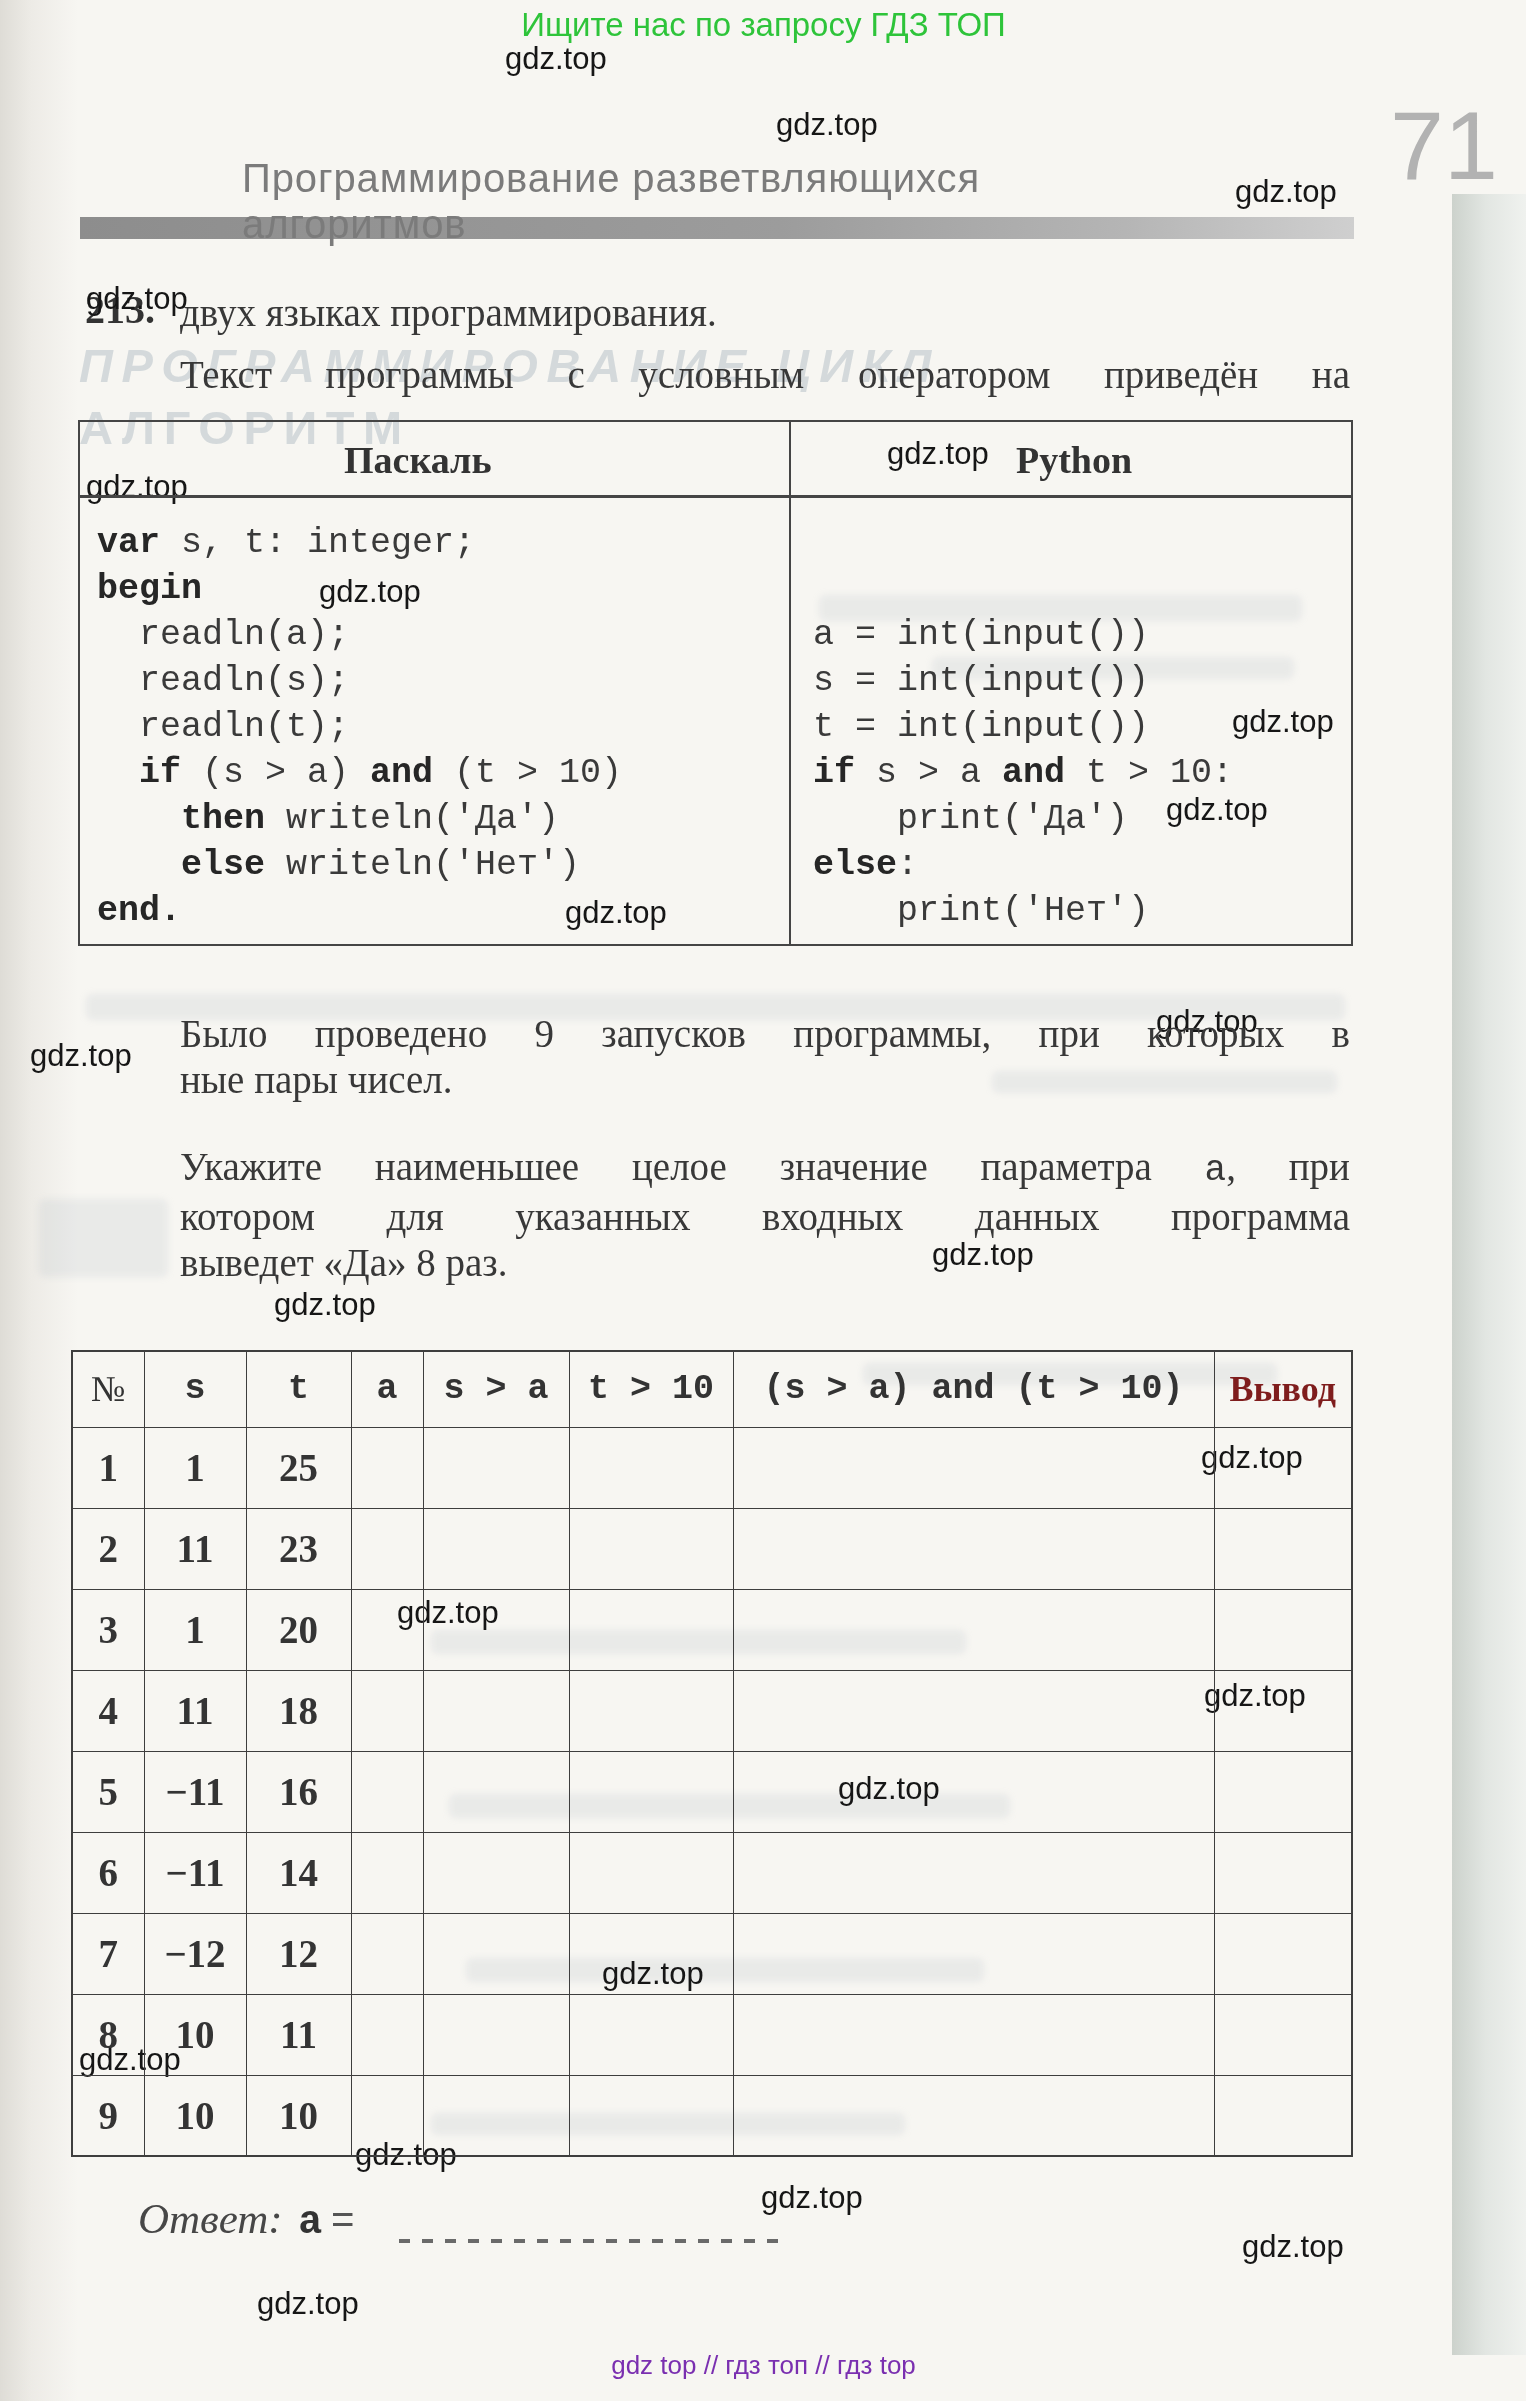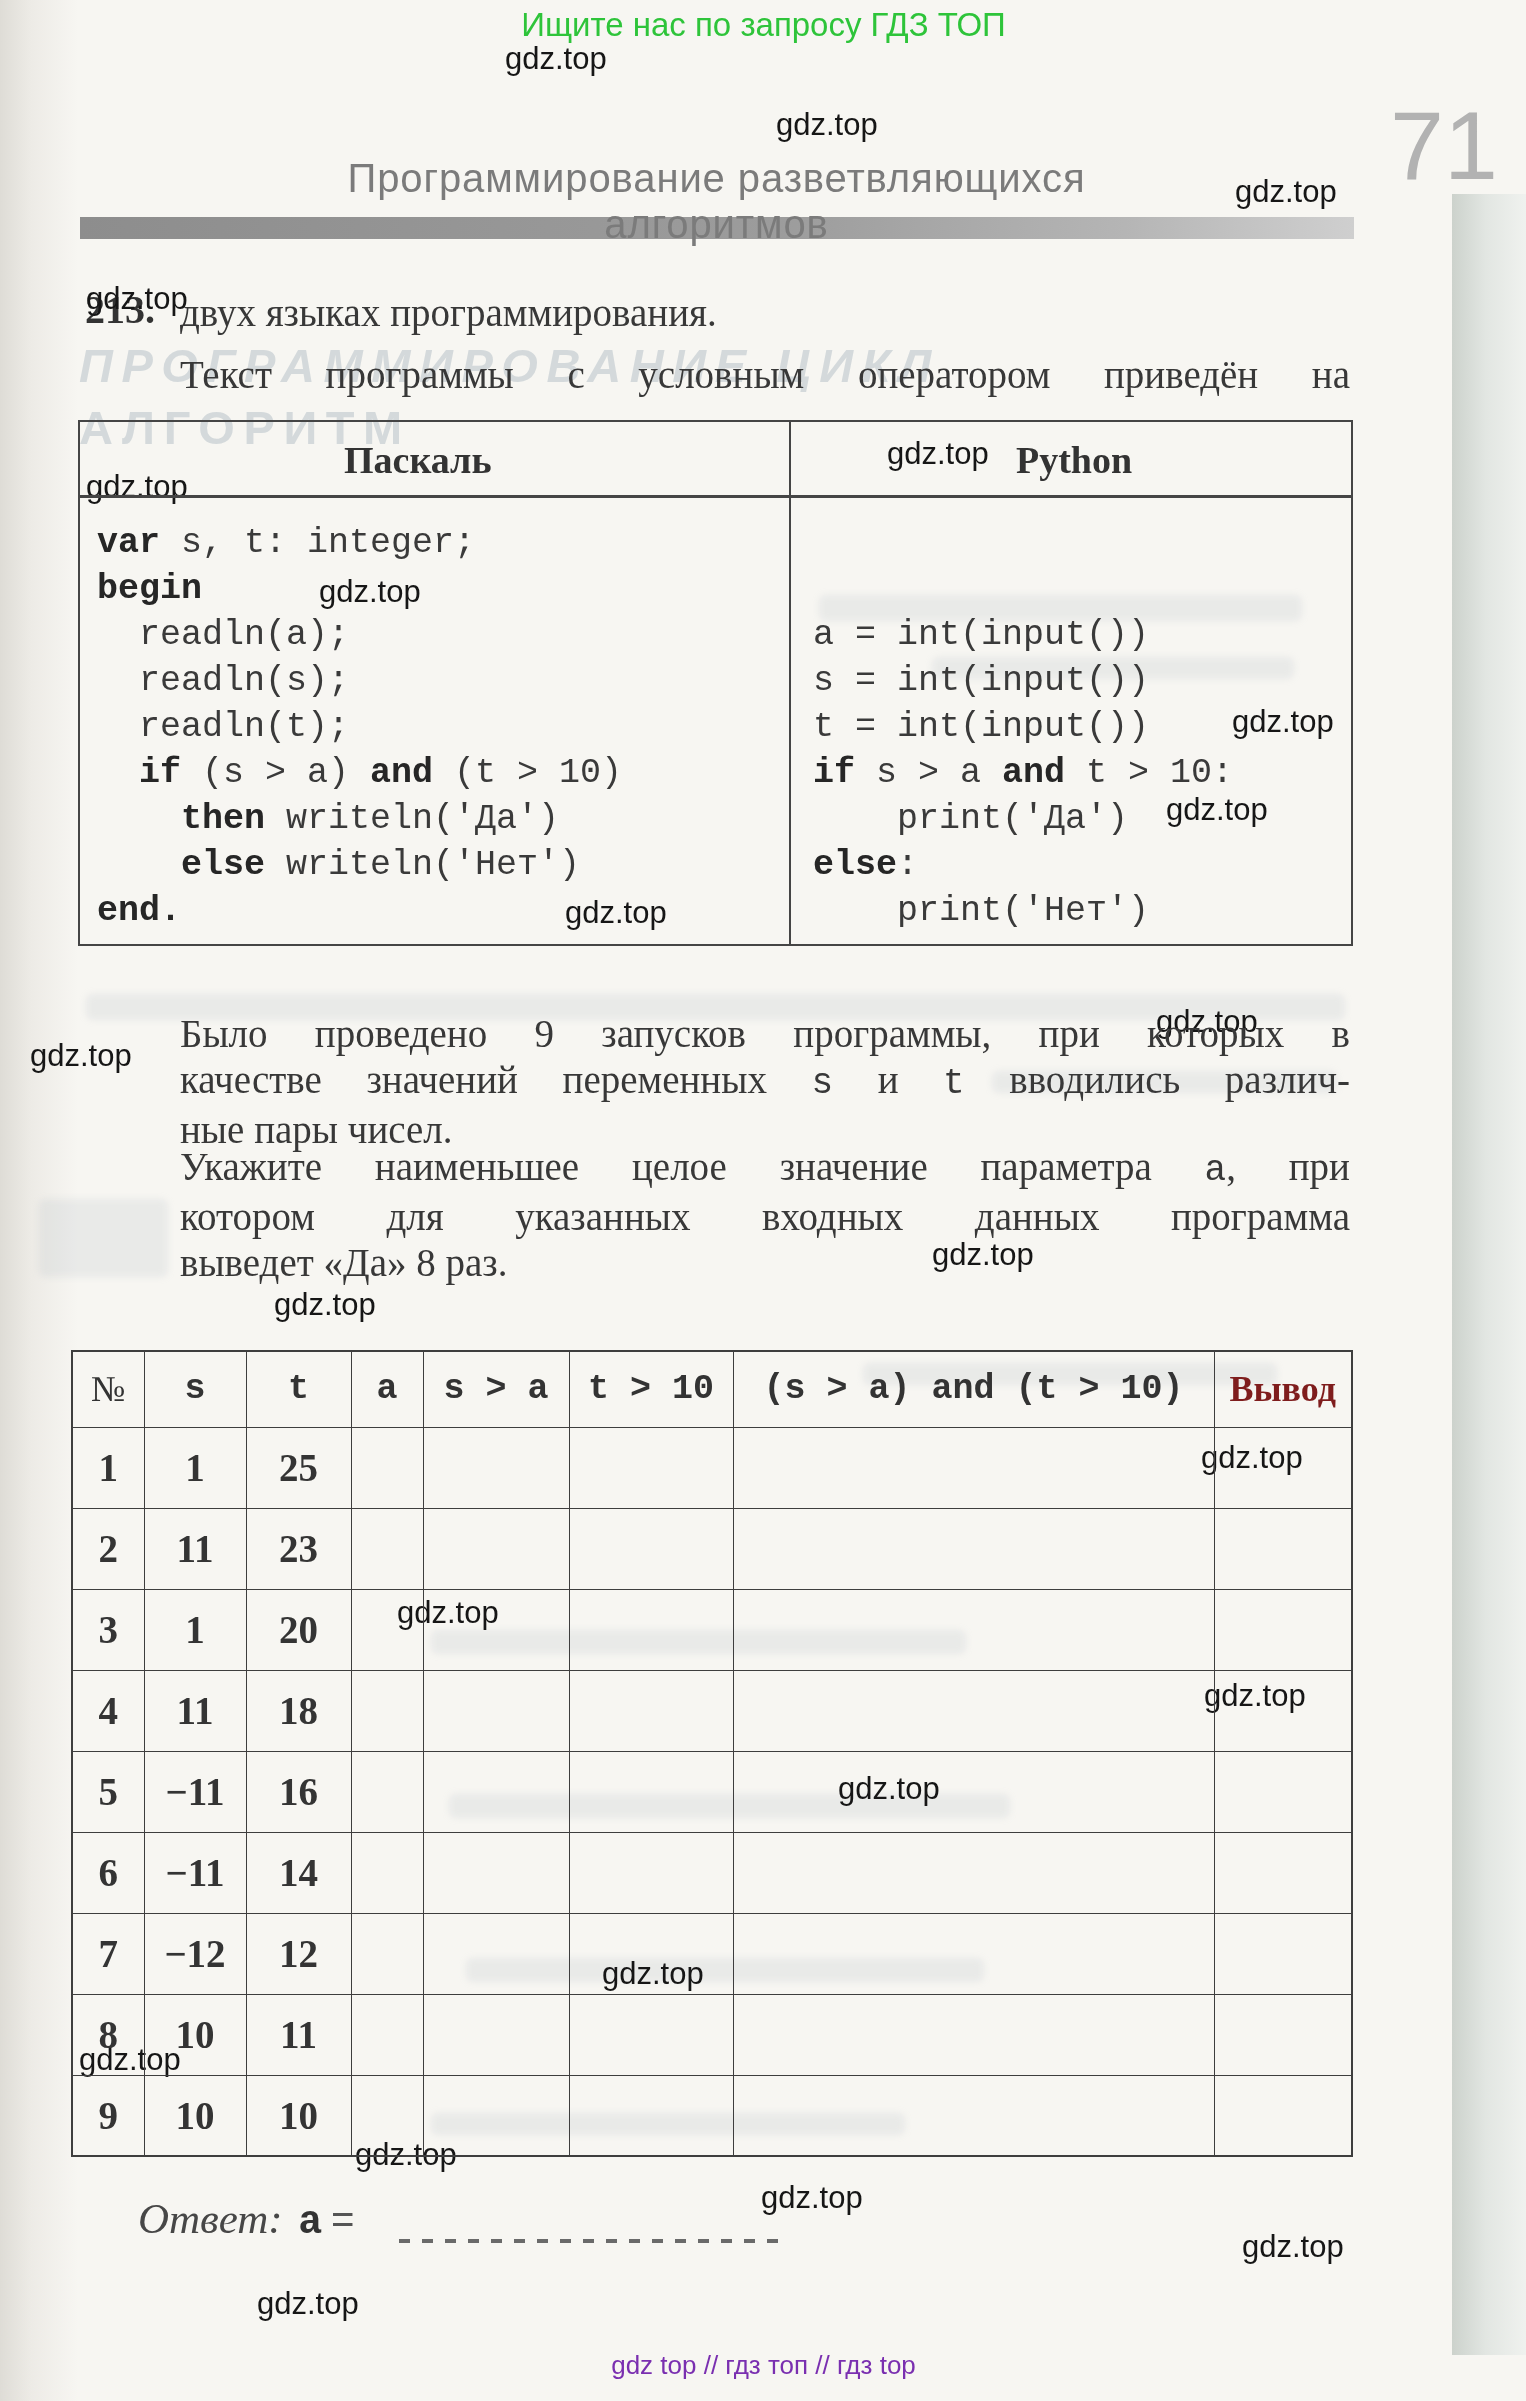--- a/index.html
+++ b/index.html
@@ -12,21 +12,21 @@
   
   .edge-left{position:absolute;left:0;top:0;width:78px;height:2401px;
     background:linear-gradient(90deg,#dedcd6 0%,#edebe6 40%,rgba(247,246,242,0) 100%);}
   .edge-right{position:absolute;left:1452px;top:194px;width:75px;height:2161px;
     background:linear-gradient(90deg,#ccd2cc 0%,#e2e6e2 45%,#f0f2ef 100%);}
   .gray-bar{position:absolute;left:80px;top:217px;width:1274px;height:22.4px;
     background:linear-gradient(90deg,#8d8d8d 0%,#9c9c9c 55%,#b5b5b5 82%,#cfcfcf 100%);}
   
   .promo{position:absolute;left:0;top:7px;width:1527px;text-align:center;
     font:400 33px/1.1 "Liberation Sans","DejaVu Sans",sans-serif;color:#2ec43a;}
-  .chapter-title{position:absolute;left:242px;top:155px;width:949px;text-align:center;
+  .chapter-title{position:absolute;left:242px;top:155px;width:949px;text-align:left;
     font:400 40px/1.15 "Liberation Sans","DejaVu Sans",sans-serif;color:#7b7b7b;letter-spacing:0.9px;}
   .page-number{position:absolute;left:1390px;top:97px;
     font:400 97px/1 "Liberation Sans","DejaVu Sans",sans-serif;color:#a7a7a7;opacity:.85;}
   
   .wm{position:absolute;font:500 31px/1 "Liberation Sans","DejaVu Sans",sans-serif;
     color:#161616;white-space:nowrap;}
   .footer{position:absolute;left:0;top:2350px;width:1527px;text-align:center;
     font:400 26px/1.2 "Liberation Sans","DejaVu Sans",sans-serif;color:#7a2fb0;}
   
   .ghost-text{position:absolute;font:700 47px/1 "Liberation Sans","DejaVu Sans",sans-serif;
@@ -101,21 +101,20 @@
   <div class="code-divider"></div>
   <div class="code-headsep"></div>
   <div class="lang-title" style="left:264px;">Паскаль</div>
   <div class="lang-title" style="left:936px;">Python</div>
   <div class="code" id="pascal-code" style="left:17px;top:98px;"><div class="pline"><span class="kw">var</span><span> s, t: integer;</span></div><div class="pline"><span class="kw">begin</span></div><div class="pline"><span>  readln(a);</span></div><div class="pline"><span>  readln(s);</span></div><div class="pline"><span>  readln(t);</span></div><div class="pline"><span>  </span><span class="kw">if</span><span> (s &gt; a) </span><span class="kw">and</span><span> (t &gt; 10)</span></div><div class="pline"><span>    </span><span class="kw">then</span><span> writeln('Да')</span></div><div class="pline"><span>    </span><span class="kw">else</span><span> writeln('Нет')</span></div><div class="pline"><span class="kw">end.</span></div></div>
   <div class="code" id="python-code" style="left:733px;top:190px;"><div class="pline"><span>a = int(input())</span></div><div class="pline"><span>s = int(input())</span></div><div class="pline"><span>t = int(input())</span></div><div class="pline"><span class="kw">if</span><span> s &gt; a </span><span class="kw">and</span><span> t &gt; 10:</span></div><div class="pline"><span>    print('Да')</span></div><div class="pline"><span class="kw">else</span><span>:</span></div><div class="pline"><span>    print('Нет')</span></div></div>
 </div>
 
 <div class="para" id="para1" style="top:1011px;">
     <div class="pline j"><span>Было проведено 9 запусков программы, при которых в</span></div>
-    <div class="pline j"><span>качестве значений переменных </span><span class="mono-inline">s</span><span> и </span><span class="mono-inline">t</span><span> вводились различ-</span></div>
     <div class="pline"><span>ные пары чисел.</span></div>
   </div>
 <div class="para" id="para2" style="top:1144px;">
     <div class="pline j"><span>Укажите наименьшее целое значение параметра </span><span class="mono-inline">a</span><span>, при</span></div>
     <div class="pline j"><span>котором для указанных входных данных программа</span></div>
     <div class="pline"><span>выведет «Да» 8 раз.</span></div>
   </div>
 
 <table id="data-table">
   <colgroup>

